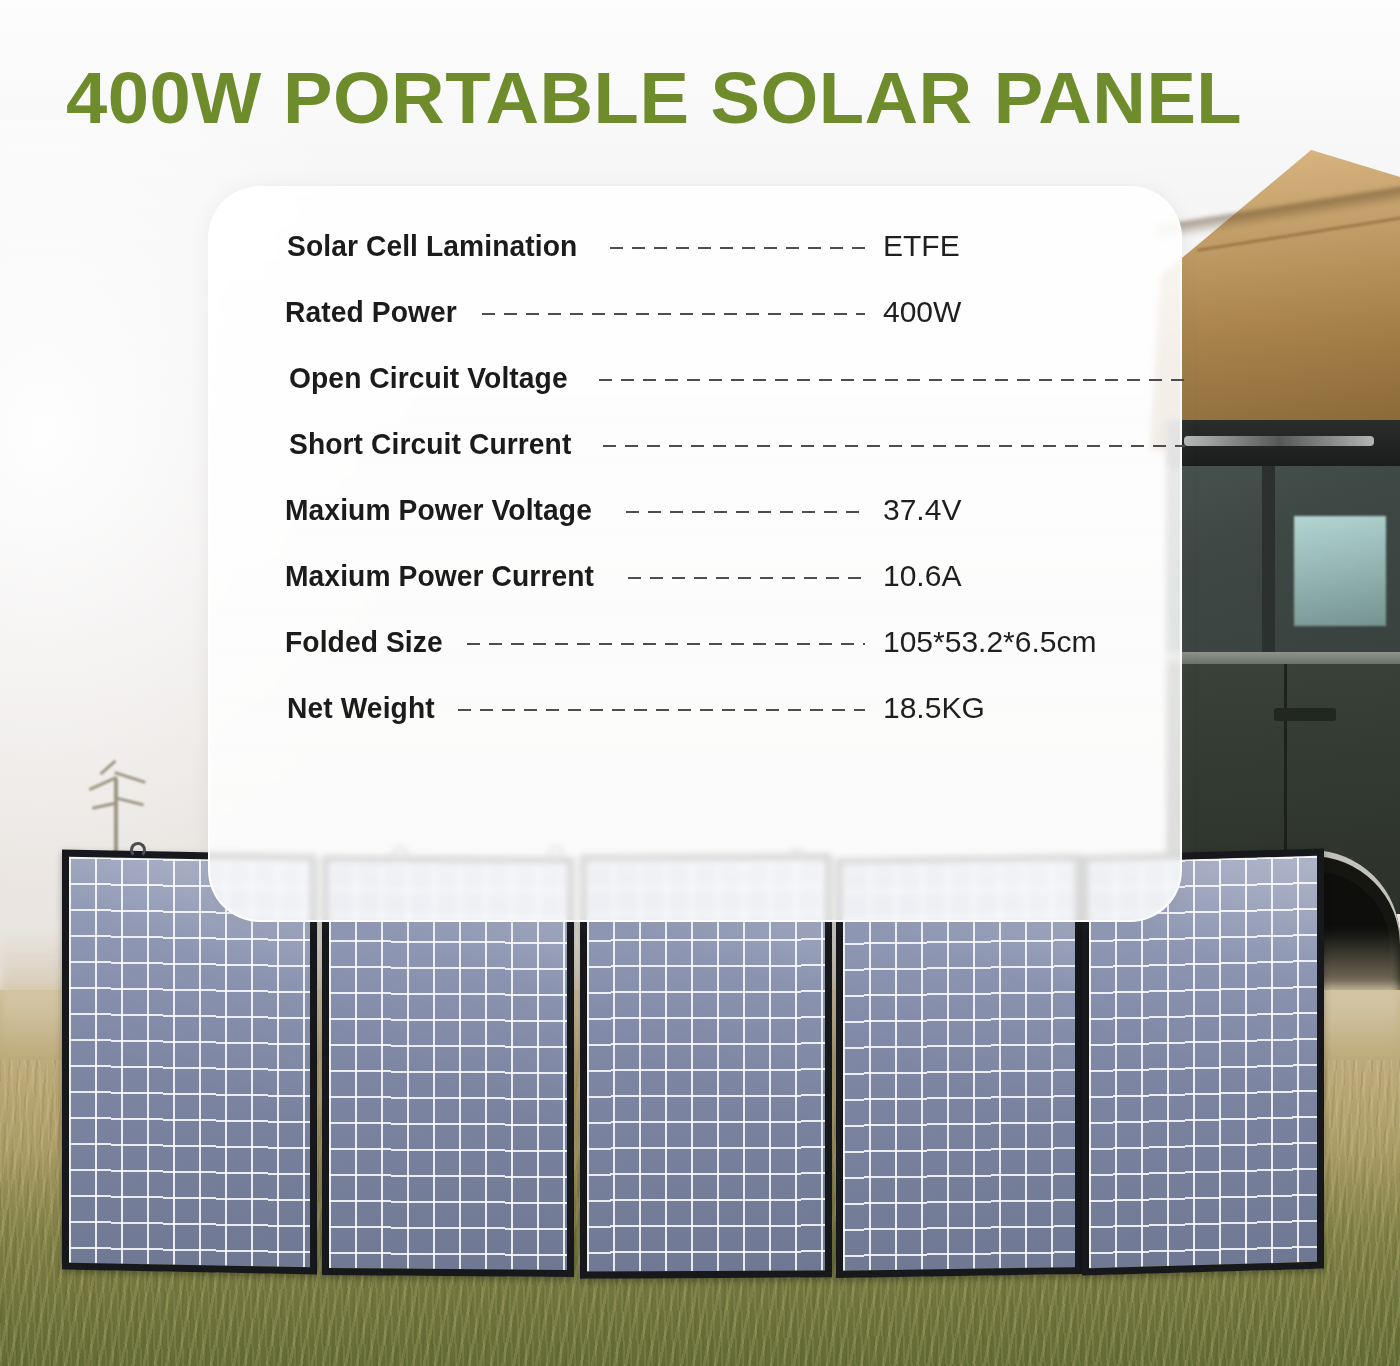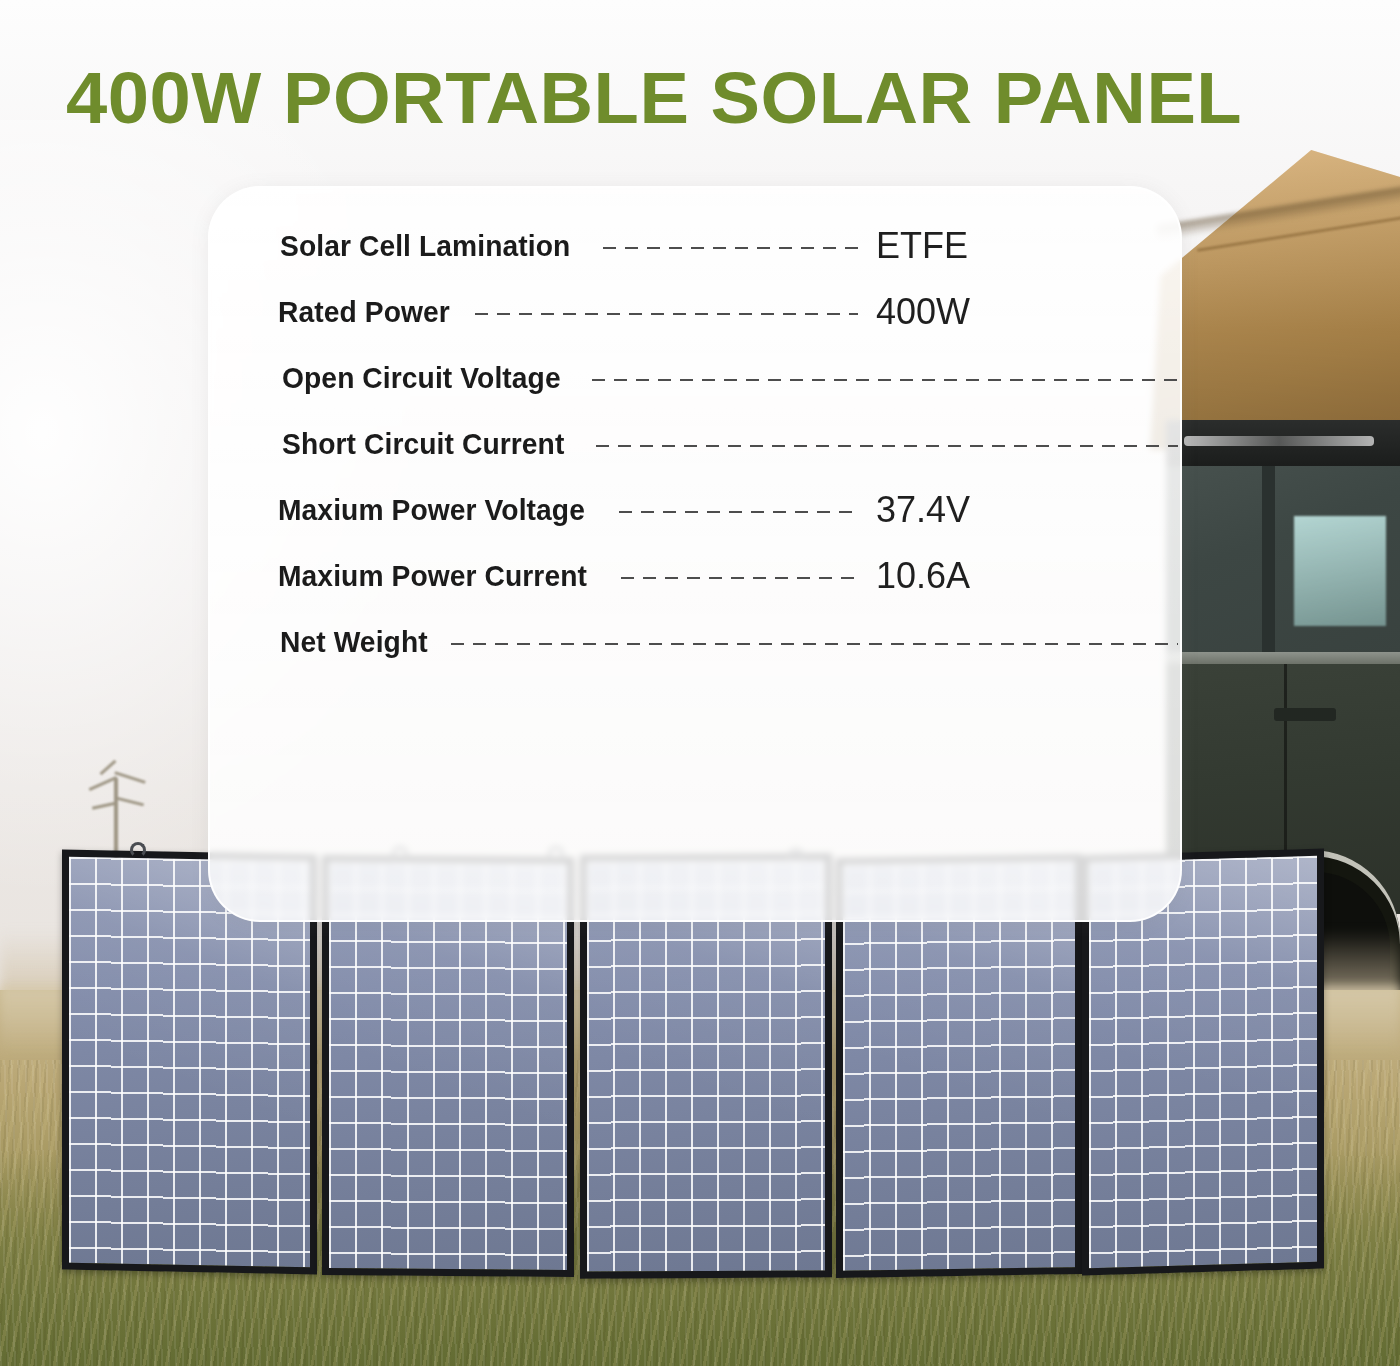--- a/index.html
+++ b/index.html
@@ -189,21 +189,21 @@
   #spec-card {
     position:absolute;
     left:208px; top:186px; width:974px; height:736px;
     background:linear-gradient(180deg, rgba(255,255,255,.90) 0%, rgba(255,255,255,.86) 55%, rgba(255,255,255,.83) 100%);
     border:2px solid rgba(255,255,255,.92);
     border-radius:52px;
     backdrop-filter:blur(3px);
     box-shadow:0 2px 18px rgba(120,120,120,.10);
   }
   .spec-rows {
-    position:absolute; left:8px; top:25px; width:974px;
+    position:absolute; left:15px; top:25px; width:974px;
   }
   .spec-row {
     position:relative;
     height:66px;
     display:flex;
     align-items:center;
   }
   .spec-label {
     font-weight:bold;
     font-size:30px;
@@ -219,21 +219,21 @@
     height:2px;
     margin:0 14px;
     position:relative;
     top:2px;
     background-image:linear-gradient(to right, #4d4d4d 0 13px, rgba(0,0,0,0) 13px 22px);
     background-size:22px 2px;
     background-repeat:repeat-x;
     min-width:40px;
   }
   .spec-value {
-    font-size:36px;
+    font-size:30px;
     color:#1f1f1f;
     white-space:nowrap;
     flex:0 0 auto;
     width:320px;
     padding-left:4px;
   }
   
   .spec-row .left-pad { display:inline-block; }
 
   
@@ -358,23 +358,30 @@
     </div>
 
     <div class="spec-row">
       <span class="left-pad" style="width:60px"></span>
       <span class="spec-label">Maxium Power Current</span>
       <span class="spec-dash"></span>
       <span class="spec-value">10.6A</span>
     </div>
 
 
+    <div class="spec-row">
+      <span class="left-pad" style="width:60px"></span>
+      <span class="spec-label">Folded Size</span>
+      <span class="spec-dash"></span>
+      <span class="spec-value">105*53.2*6.5cm</span>
+    </div>
 
     <div class="spec-row">
       <span class="left-pad" style="width:62px"></span>
       <span class="spec-label">Net Weight</span>
       <span class="spec-dash"></span>
+      <span class="spec-value">18.5KG</span>
     </div>
 
   </div>
 </div>
 
 <div id="page-title">400W PORTABLE SOLAR PANEL</div>
 
 </body></html>

